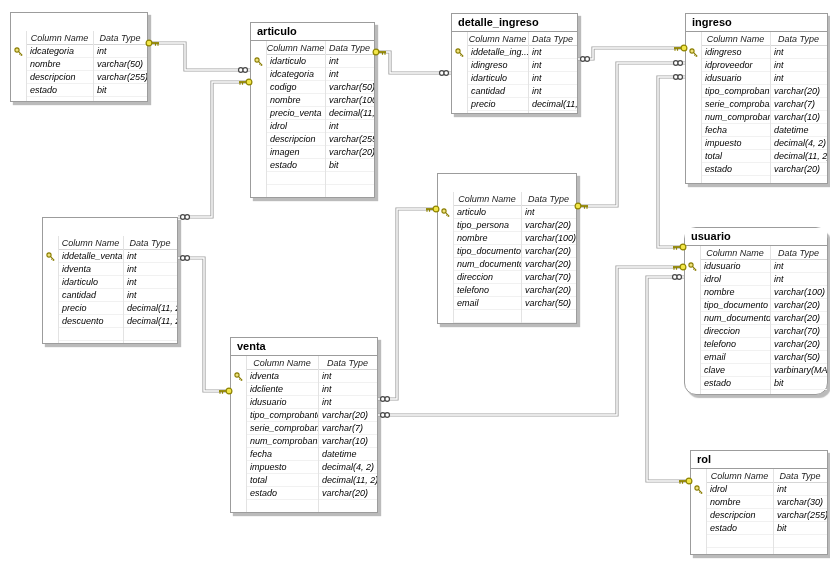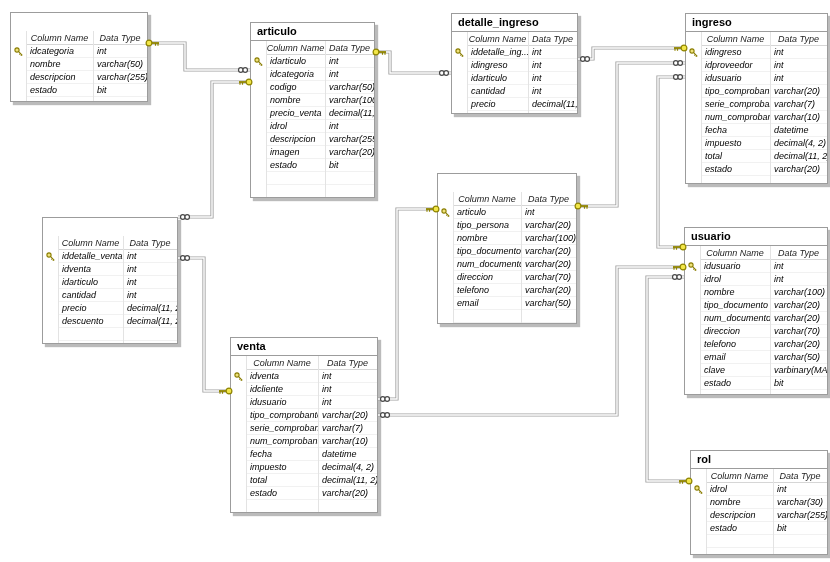--- a/index.html
+++ b/index.html
@@ -412,21 +412,21 @@
             <span class="tname" style="width:72px">total</span>
             <span class="ttype" style="flex:1">decimal(11, 2)</span>
           </div>
           <div class="trow">
             <span class="tic"></span>
             <span class="tname" style="width:72px">estado</span>
             <span class="ttype" style="flex:1">varchar(20)</span>
           </div>
         </div>
       </div>
-      <div class="tcard" style="left: 684px; top: 227px; width: 144px; height: 168px;">
+      <div class="tcard" style="left: 684px; top: 227px; width: 144px; height: 168px; border-radius: 12px;">
         <div class="ttitle">usuario</div>
         <div class="tbody">
           <div class="vline" style="left: 15px;"></div>
           <div class="vline" style="left: 85px;"></div>
           <div class="thdr">
             <span class="hic"></span>
             <span class="hname" style="width:70px">Column Name</span>
             <span class="htype" style="flex:1">Data Type</span>
           </div>
           <div class="trow">

